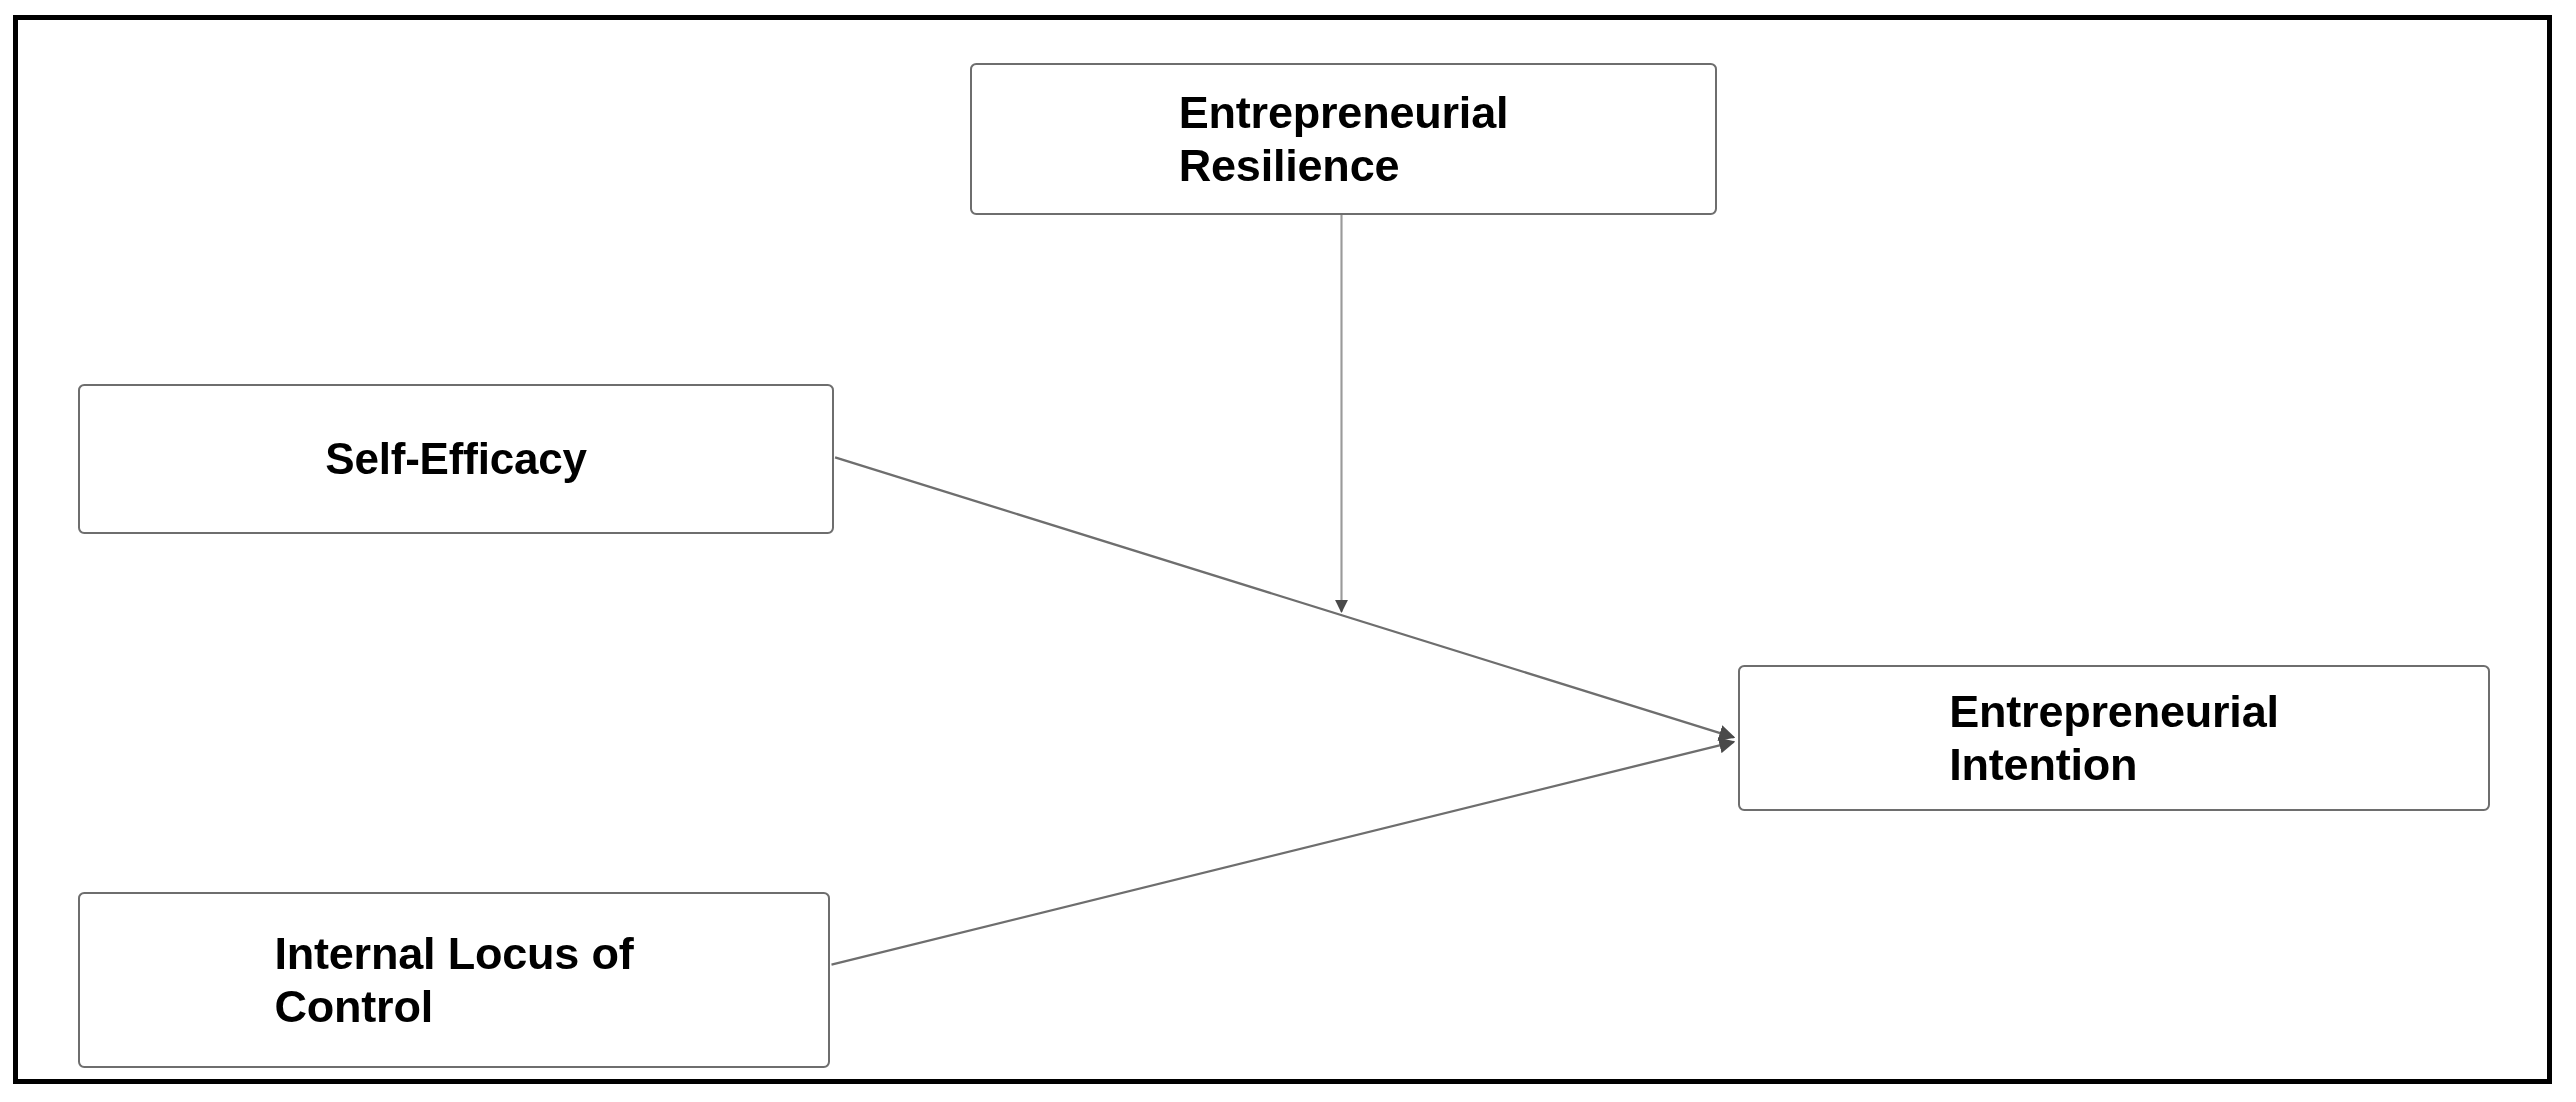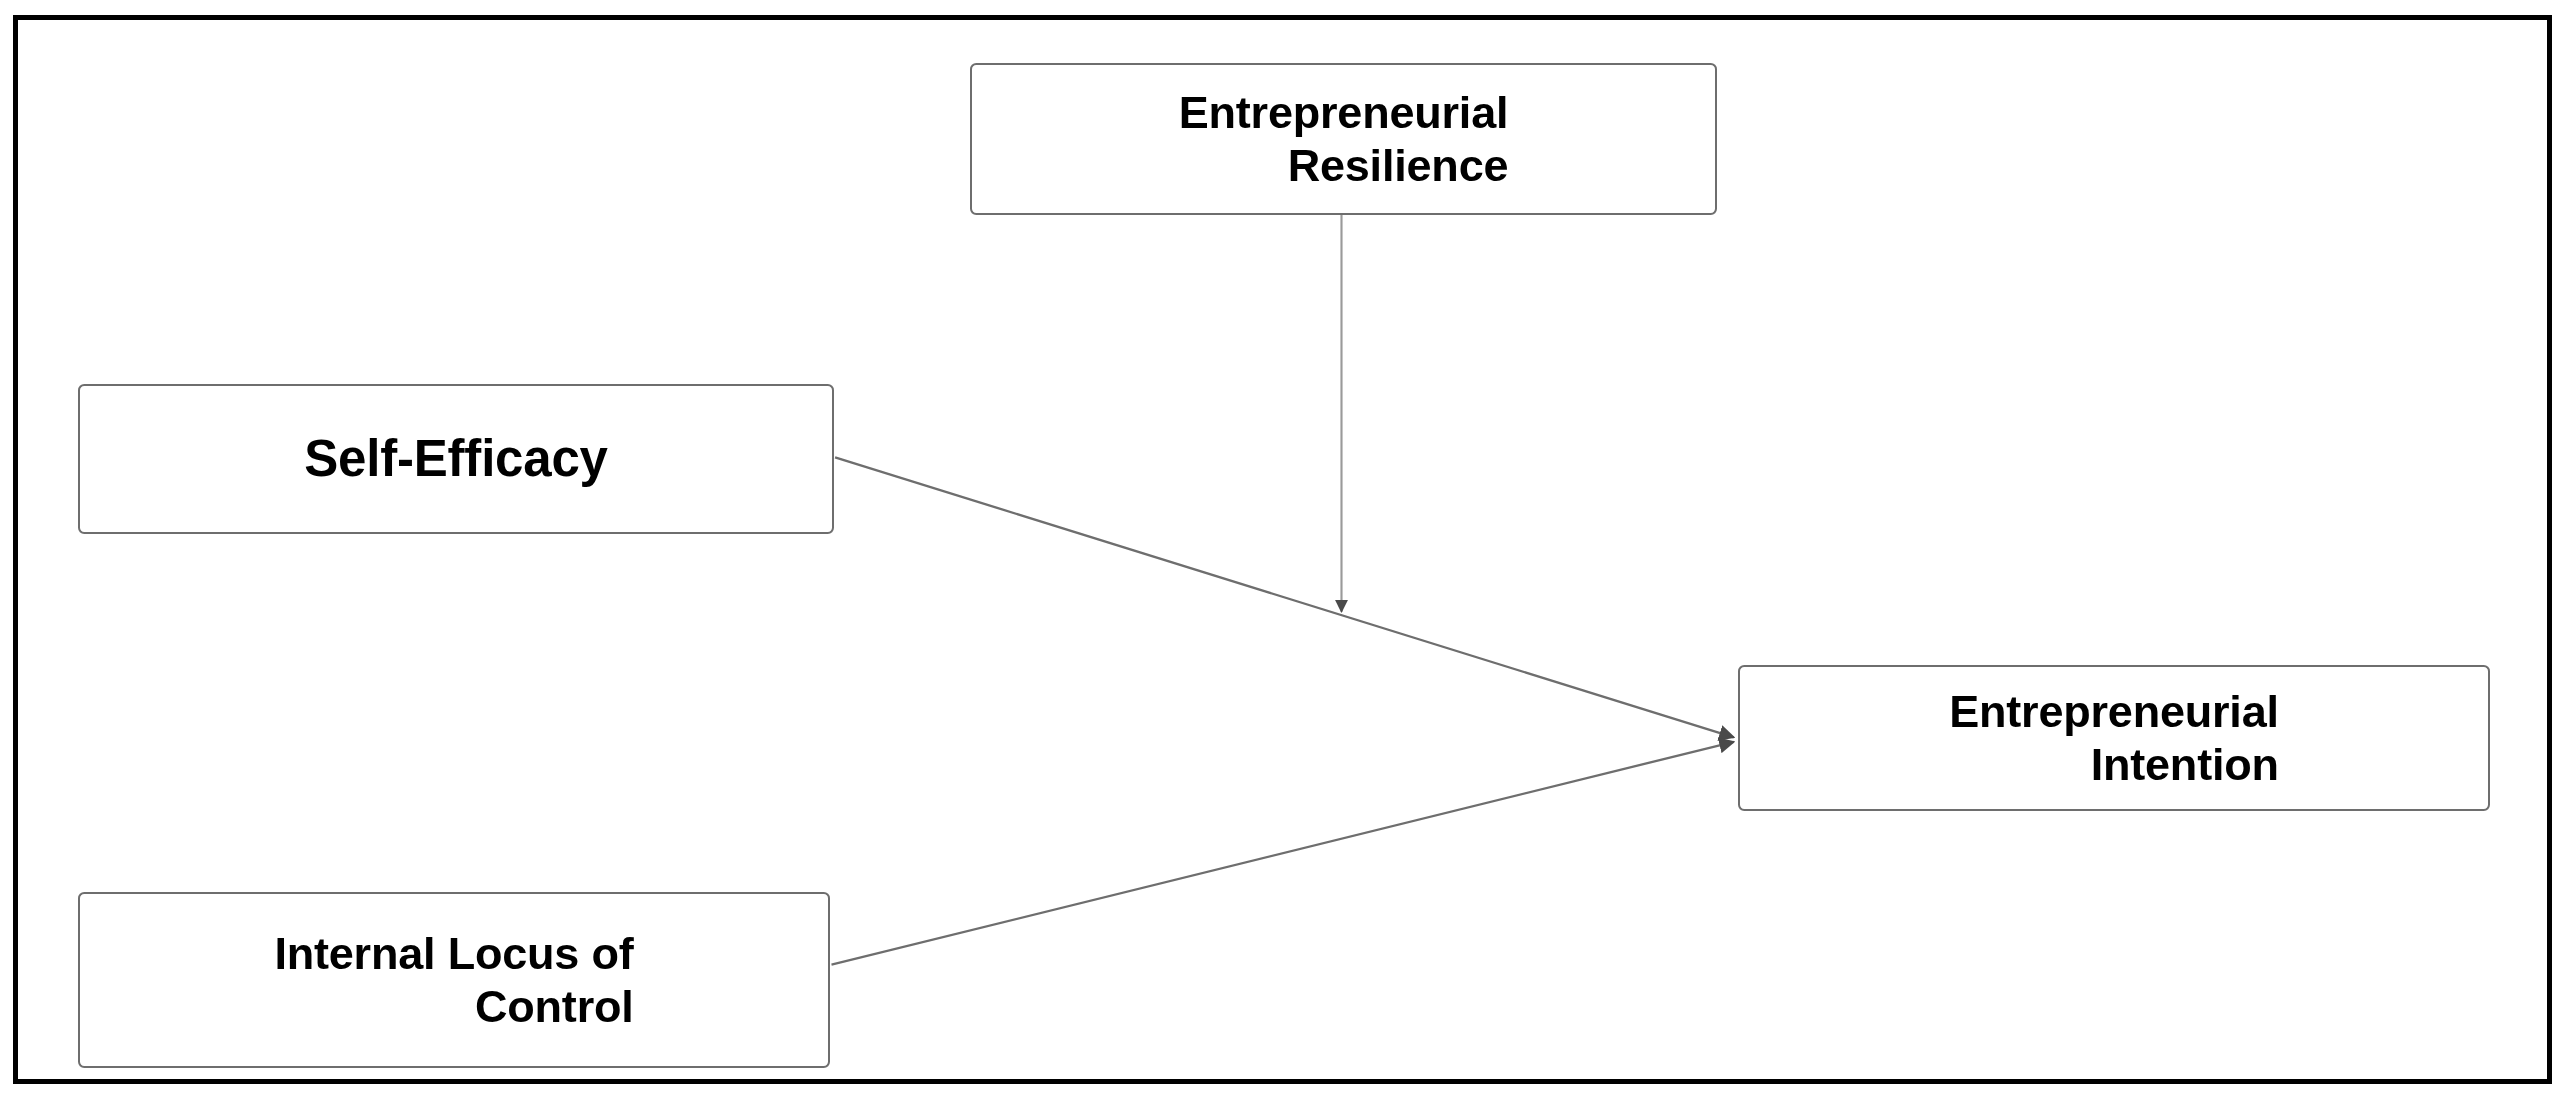--- a/index.html
+++ b/index.html
@@ -45,21 +45,21 @@
   
   .node-box {
     position: absolute;
     background: #ffffff;
     border: 2.7px solid #6e6e6e;
     border-radius: 6.2px;
     box-sizing: border-box;
     display: flex;
     align-items: center;
     justify-content: center;
-    text-align: right;
+    text-align: left;
     z-index: 5;
   }
   .node-label {
     font-weight: bold;
     color: #000000;
     line-height: 1.18;
     letter-spacing: -0.2px;
     padding: 0 10.7px;
     white-space: pre-line;
   }
@@ -71,21 +71,21 @@
     height: 152px;
   }
   #node-resilience .node-label { font-size: 45px; }
 
   #node-self-efficacy {
     left: 78px;
     top: 384px;
     width: 756px;
     height: 150px;
   }
-  #node-self-efficacy .node-label { font-size: 51px; }
+  #node-self-efficacy .node-label { font-size: 44px; }
 
   #node-locus {
     left: 78px;
     top: 892px;
     width: 752px;
     height: 176px;
   }
   #node-locus .node-label { font-size: 45px; }
 
   #node-intention {

